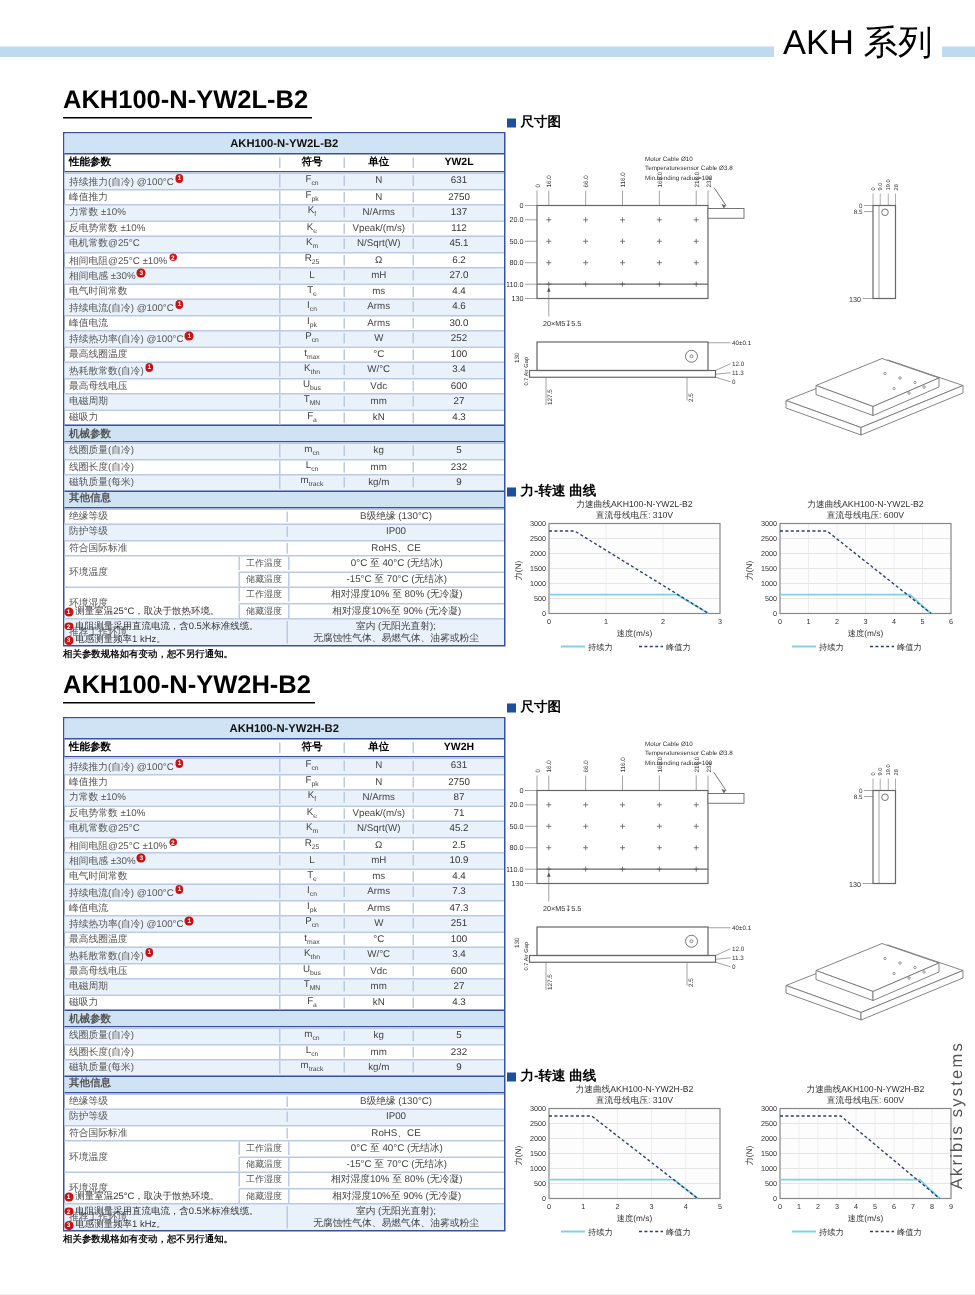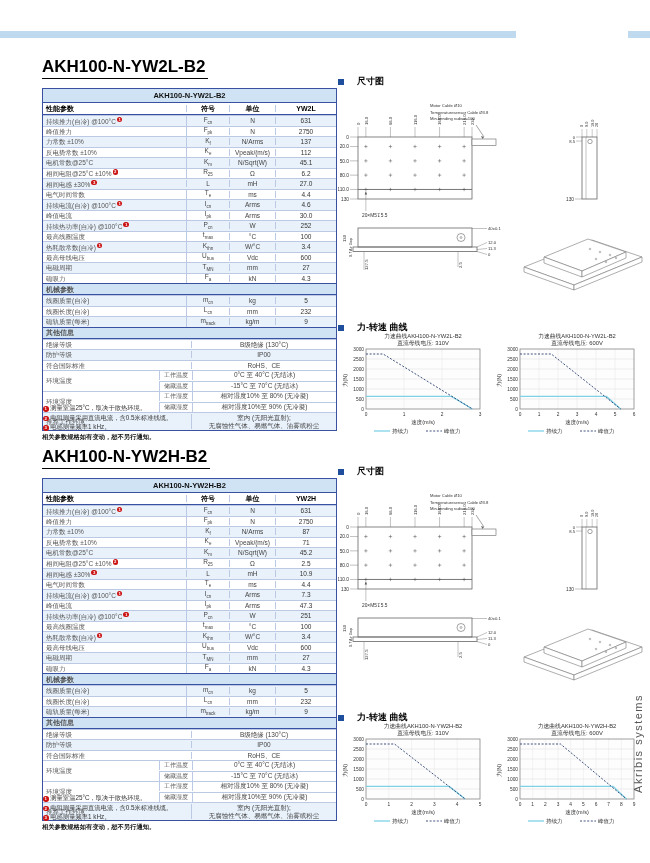--- a/index.html
+++ b/index.html
@@ -40,21 +40,21 @@
   .pairR .srow+.srow{border-top:0.5px solid #bcc9e4;}
   .reco{height:17px;}
   .reco .o3{line-height:7.5px;}
   .fnm{display:inline-block;width:5.5px;height:5.5px;border-radius:50%;background:#cc1111;color:#fff;
        font-size:4.3px;line-height:5.6px;text-align:center;vertical-align:super;margin-left:1px;font-weight:bold;}
   
   .foots{position:absolute;left:42px;top:348px;font-size:6.3px;color:#333;line-height:9.5px;}
   .foots .tail{font-weight:bold;color:#111;}
   
   .rcol{position:absolute;left:338px;top:20px;width:308px;height:368px;}
-  .rhead{position:absolute;left:0;display:flex;align-items:center;gap:13px;font-size:9px;font-weight:bold;color:#000;}
+  .rhead{position:absolute;left:0;display:flex;align-items:center;gap:3px;font-size:9px;font-weight:bold;color:#000;}
   .rhead .bullet{width:6px;height:6px;background:#1f4e9c;display:inline-block;}
   .draw{position:absolute;left:0;top:14px;}
   .curves-head{top:246px;}
   .chart{position:absolute;top:256px;}
   .chart.cl{left:2px;} .chart.cr{left:156px;}
   
   svg text{font-family:"Liberation Sans",sans-serif;}
   .ct{font-size:5.8px;fill:#333;}
   .tk{font-size:4.8px;fill:#333;}
   .al{font-size:5.5px;fill:#333;}
@@ -63,20 +63,21 @@
   
   .brand{position:absolute;right:6px;top:694px;writing-mode:vertical-rl;transform:rotate(180deg);
          font-size:11px;color:#555;letter-spacing:1.5px;white-space:nowrap;}
 </style>
 </head>
 <body>
 
 <div class="page">
   <div class="hdr-bar"></div>
   <div class="hdr-bar2"></div>
+  <div class="hdr-title">AKH 系列</div>
 
   <div class="section" id="sec0" style="top:55px">
     <div class="sec-title">AKH100-N-YW2L-B2</div>
     <div class="tbl" id="table0">
         <div class="trow title-row first">AKH100-N-YW2L-B2</div>
         <div class="trow head-row">
           <div class="c1">性能参数</div>
           <div class="c2">符号</div>
           <div class="c3">单位</div>
           <div class="c4">YW2L</div>

